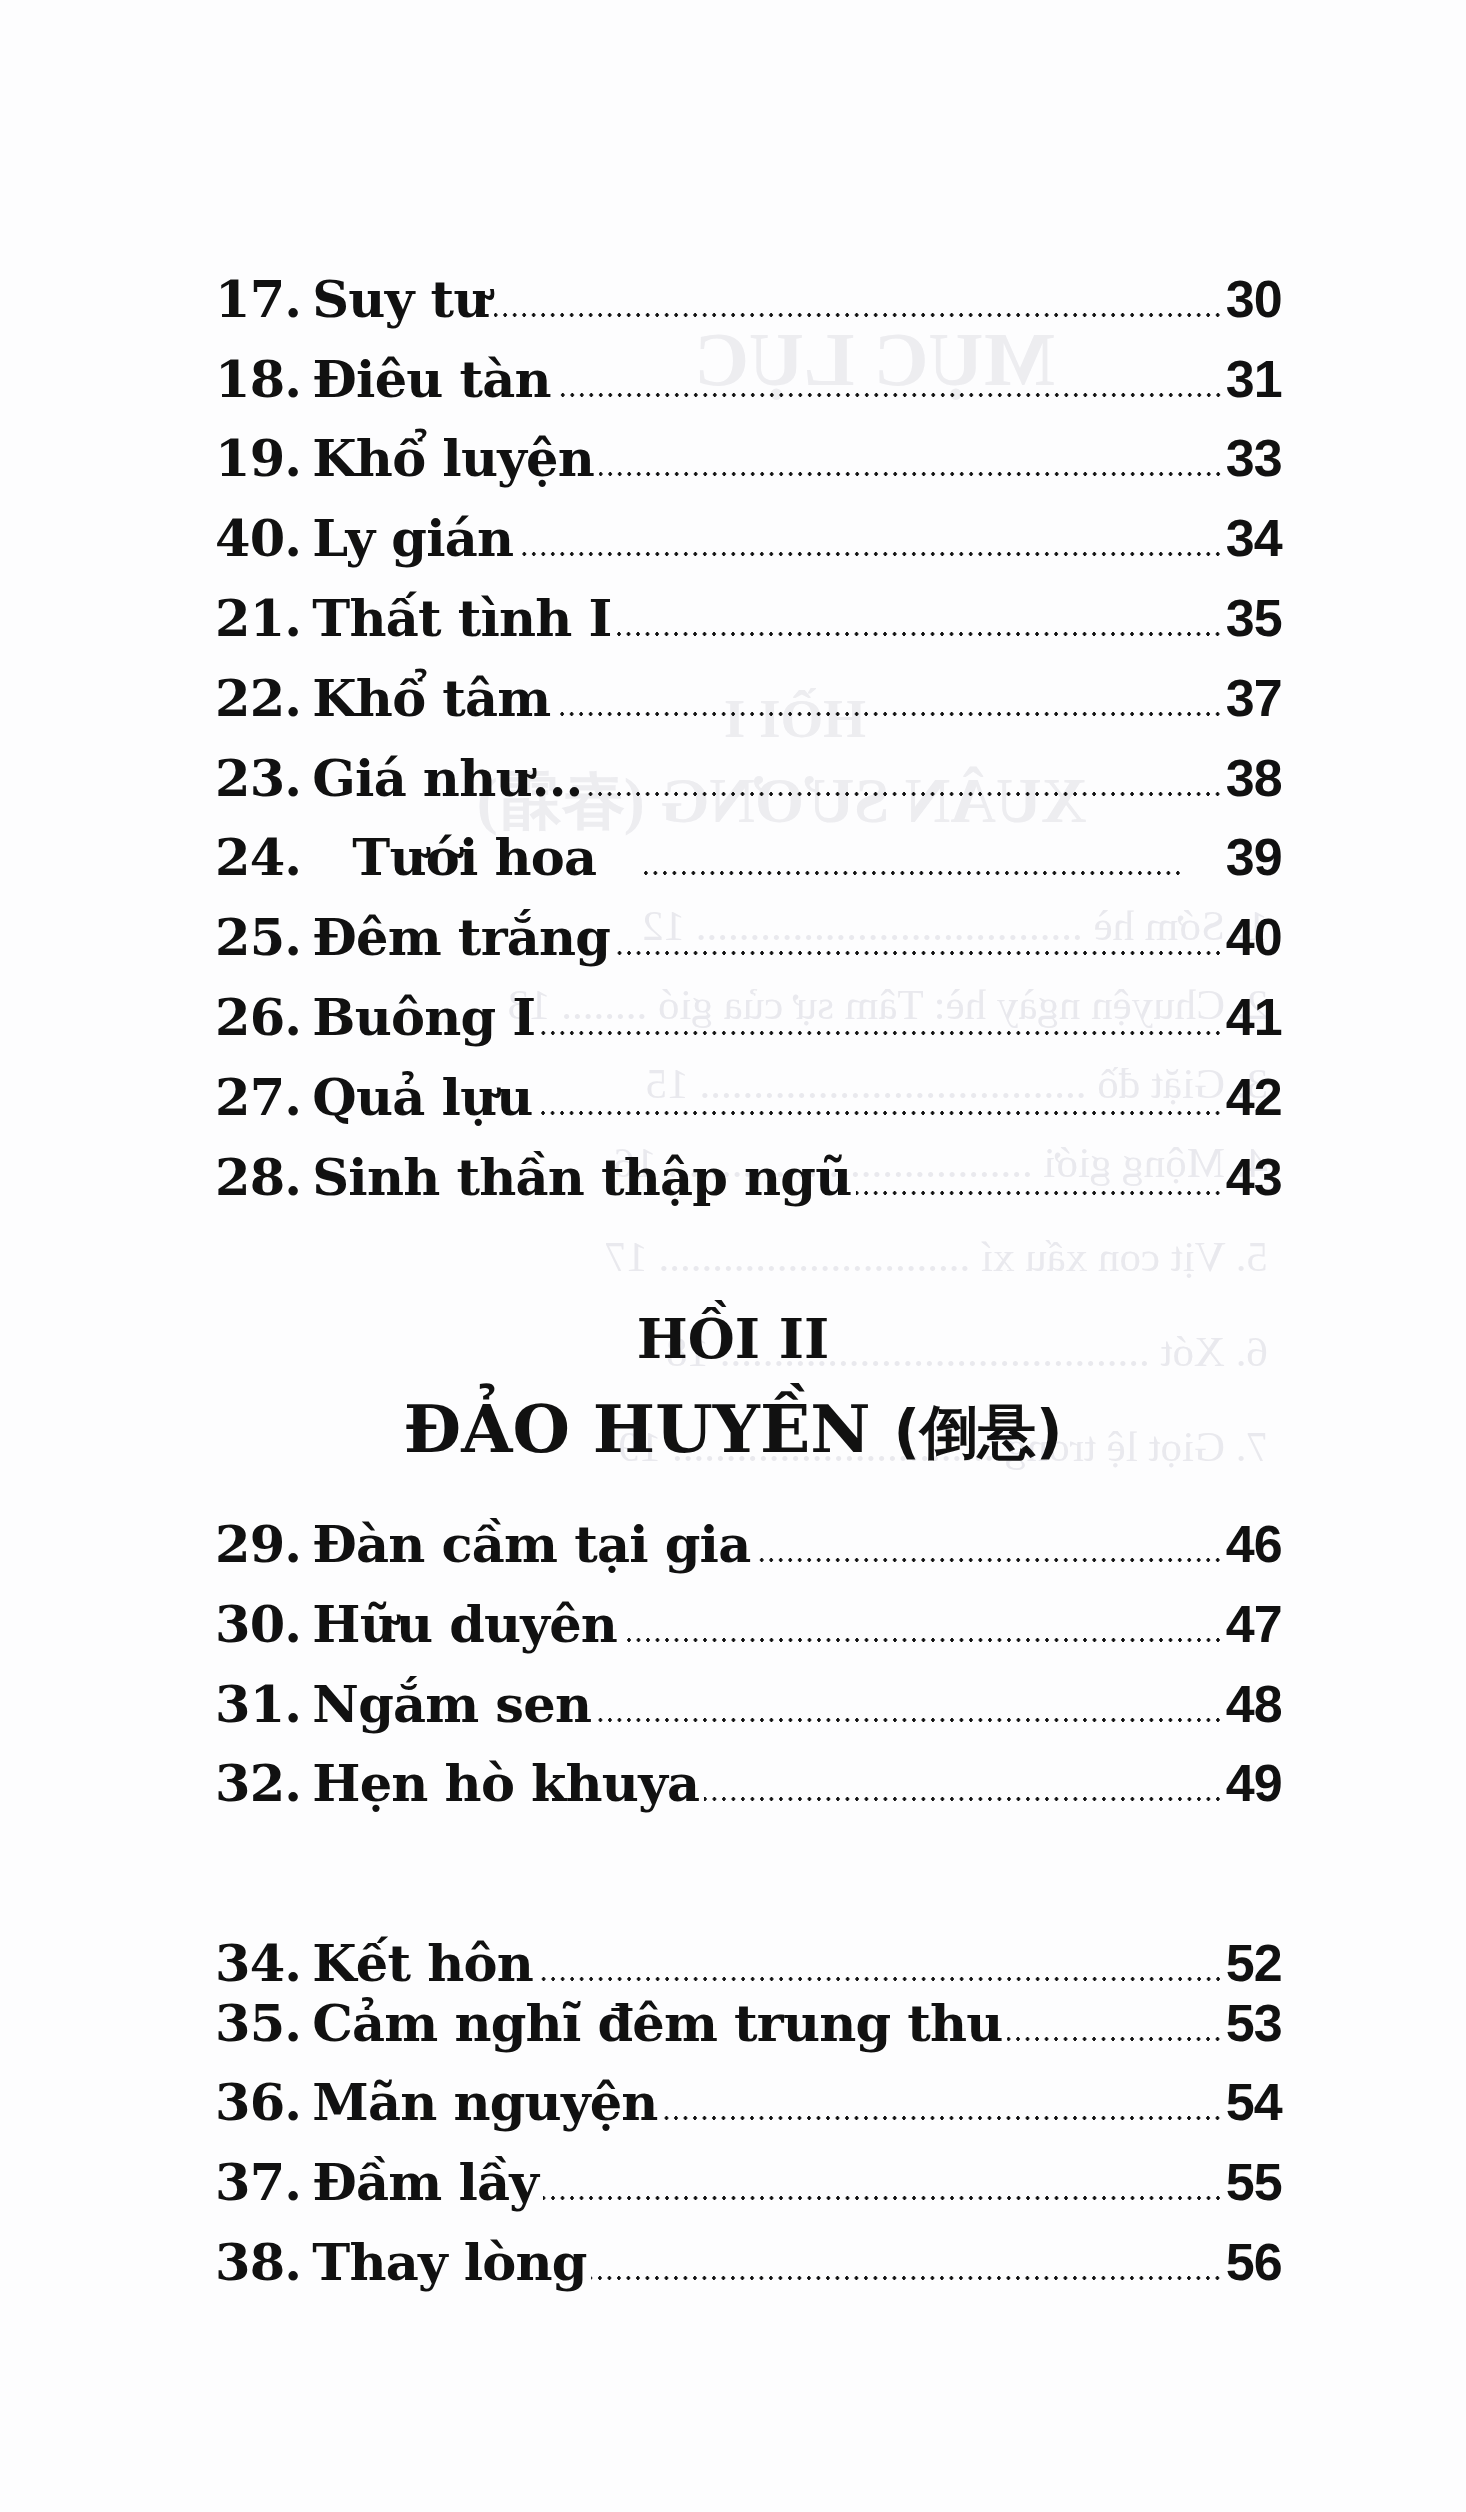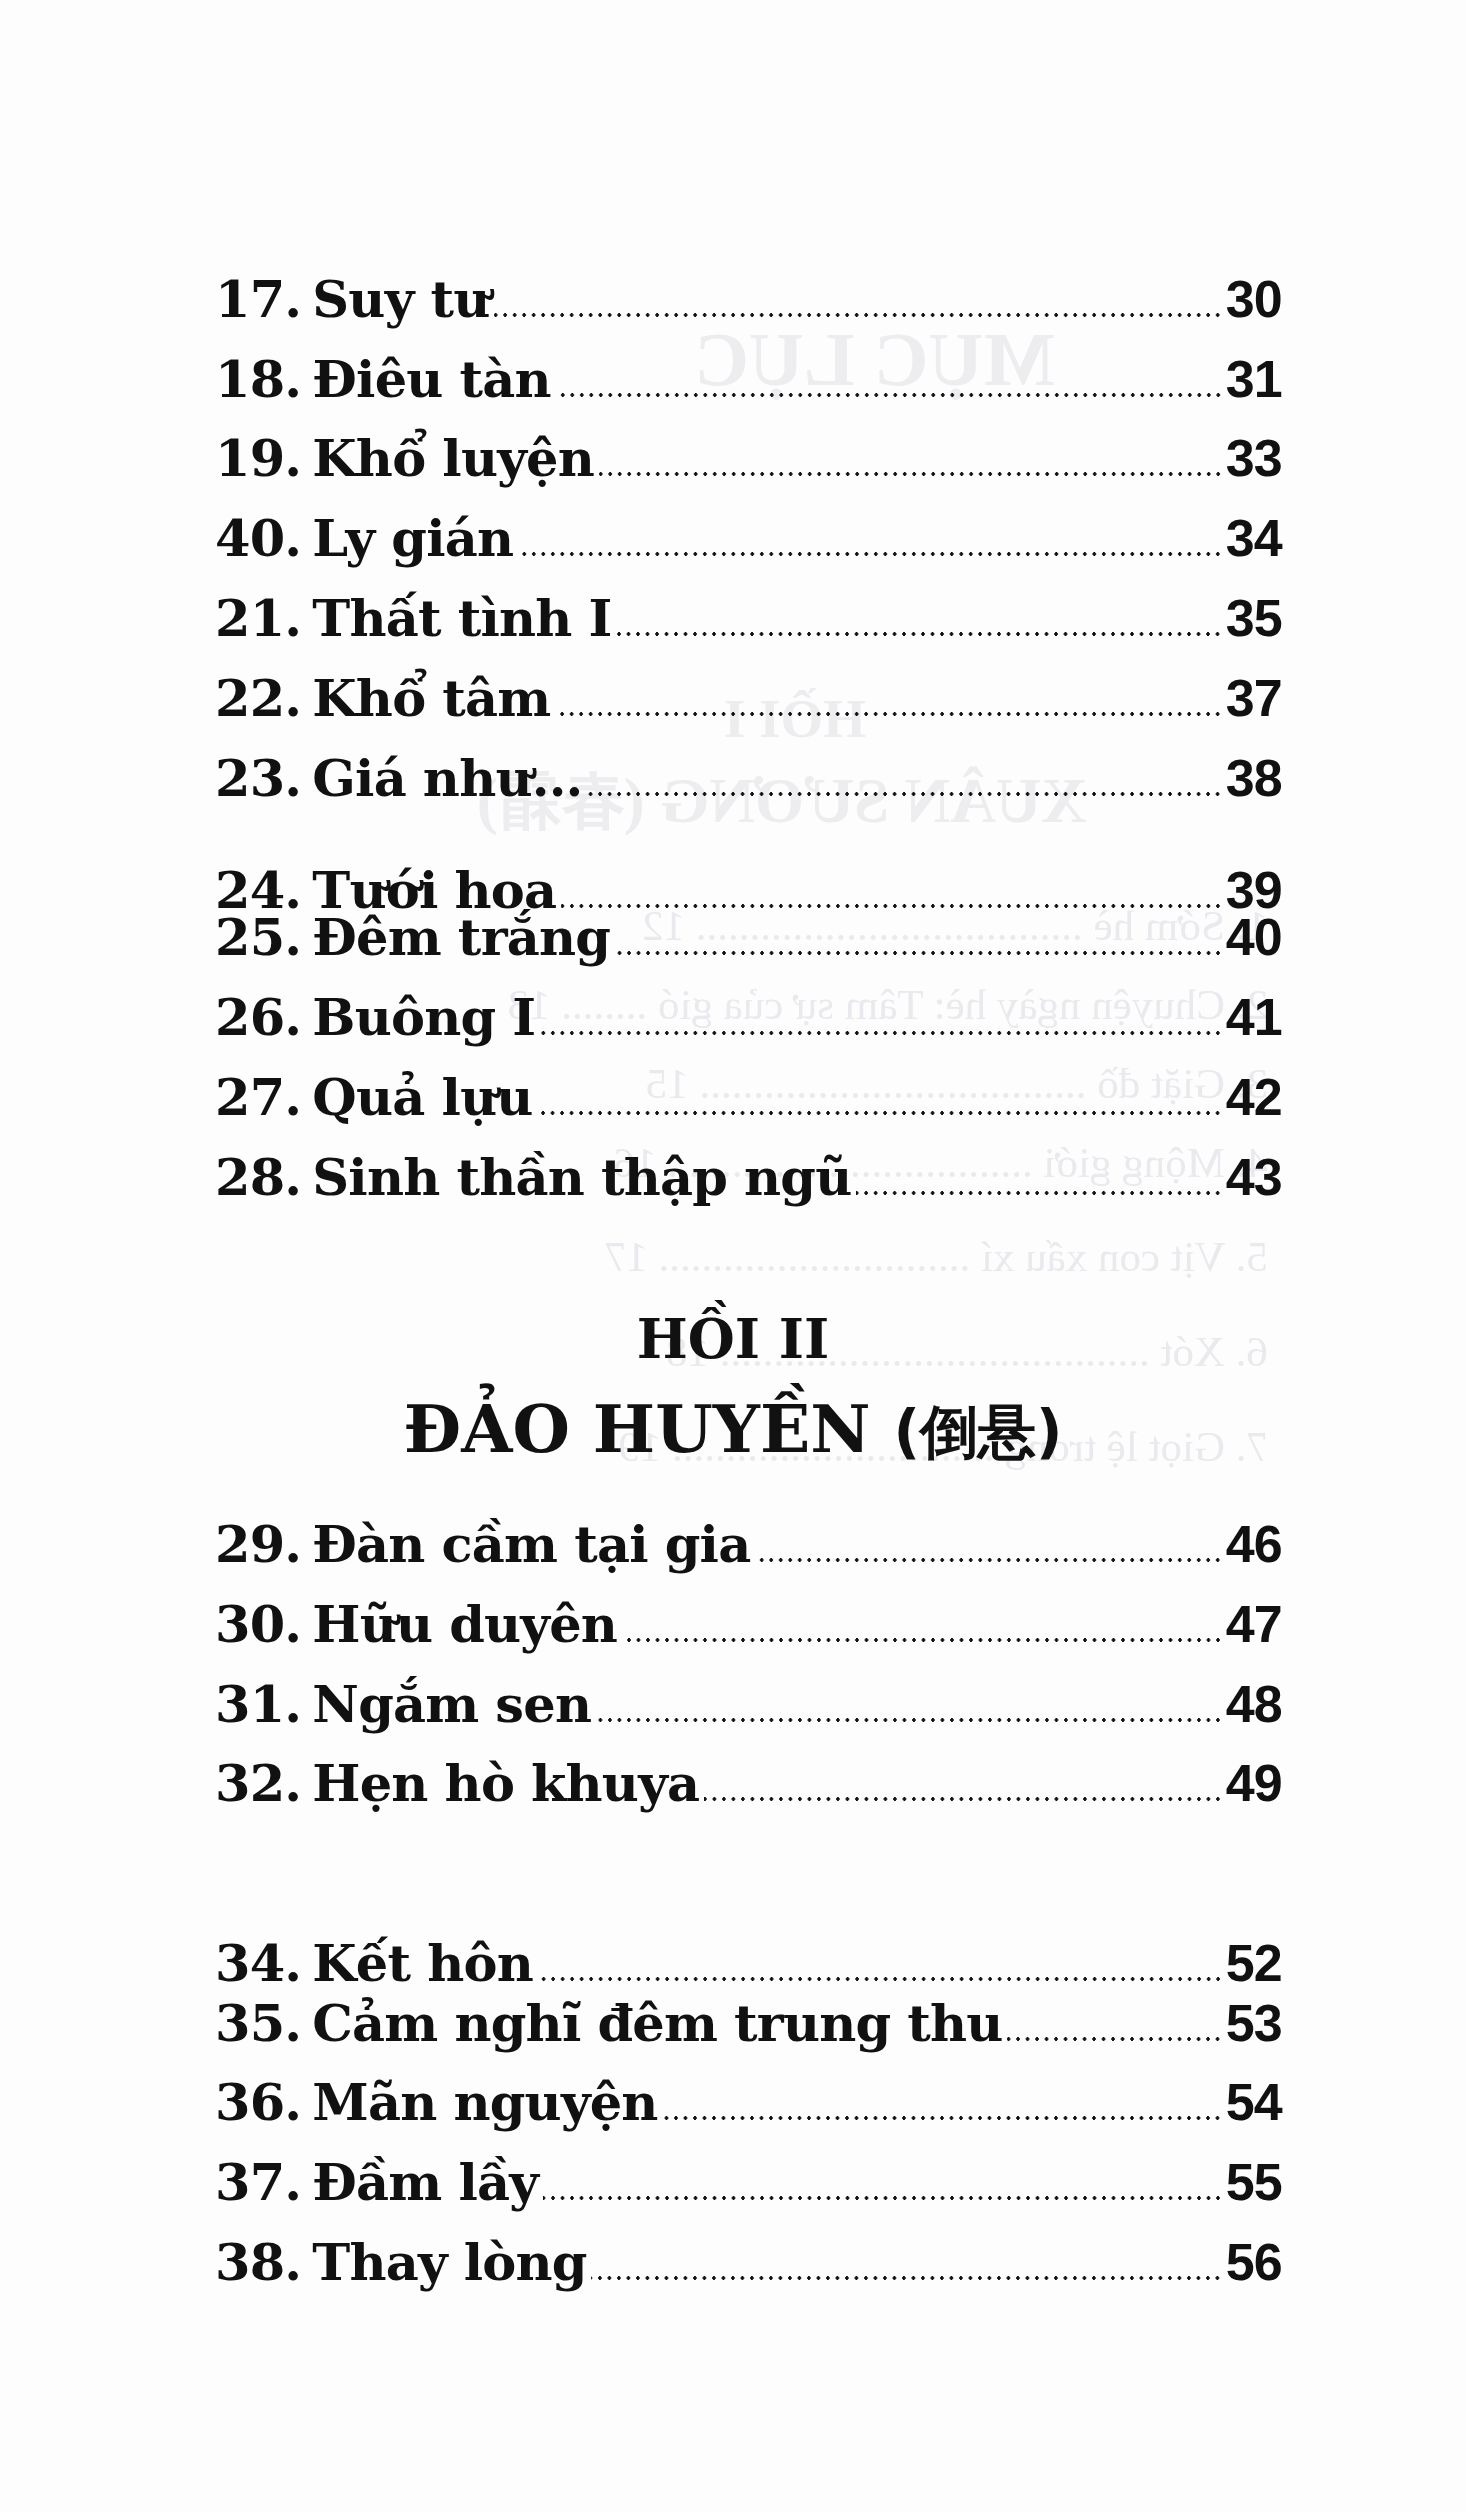--- a/index.html
+++ b/index.html
@@ -160,21 +160,21 @@
     <span class="title">Khổ tâm</span>
     <span class="leader"></span>
     <span class="page-no">37</span>
   </div>
   <div class="toc-entry" style="top:743px;">
     <span class="num">23.</span>
     <span class="title">Giá như...</span>
     <span class="leader"></span>
     <span class="page-no">38</span>
   </div>
-  <div class="toc-entry" style="top:855px;">
+  <div class="toc-entry" style="top:822px;gap:40px;">
     <span class="num">24.</span>
     <span class="title">Tưới hoa</span>
     <span class="leader"></span>
     <span class="page-no">39</span>
   </div>
   <div class="toc-entry" style="top:902px;">
     <span class="num">25.</span>
     <span class="title">Đêm trắng</span>
     <span class="leader"></span>
     <span class="page-no">40</span>

